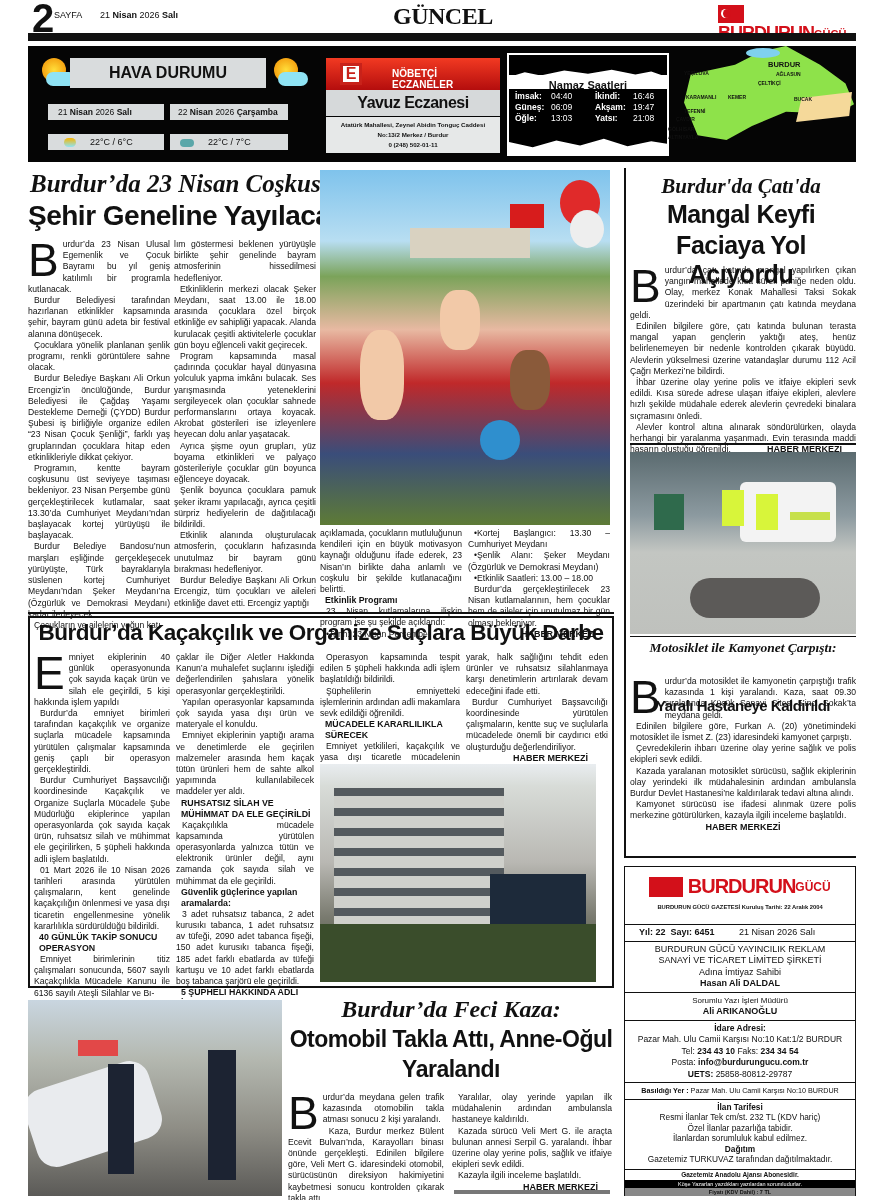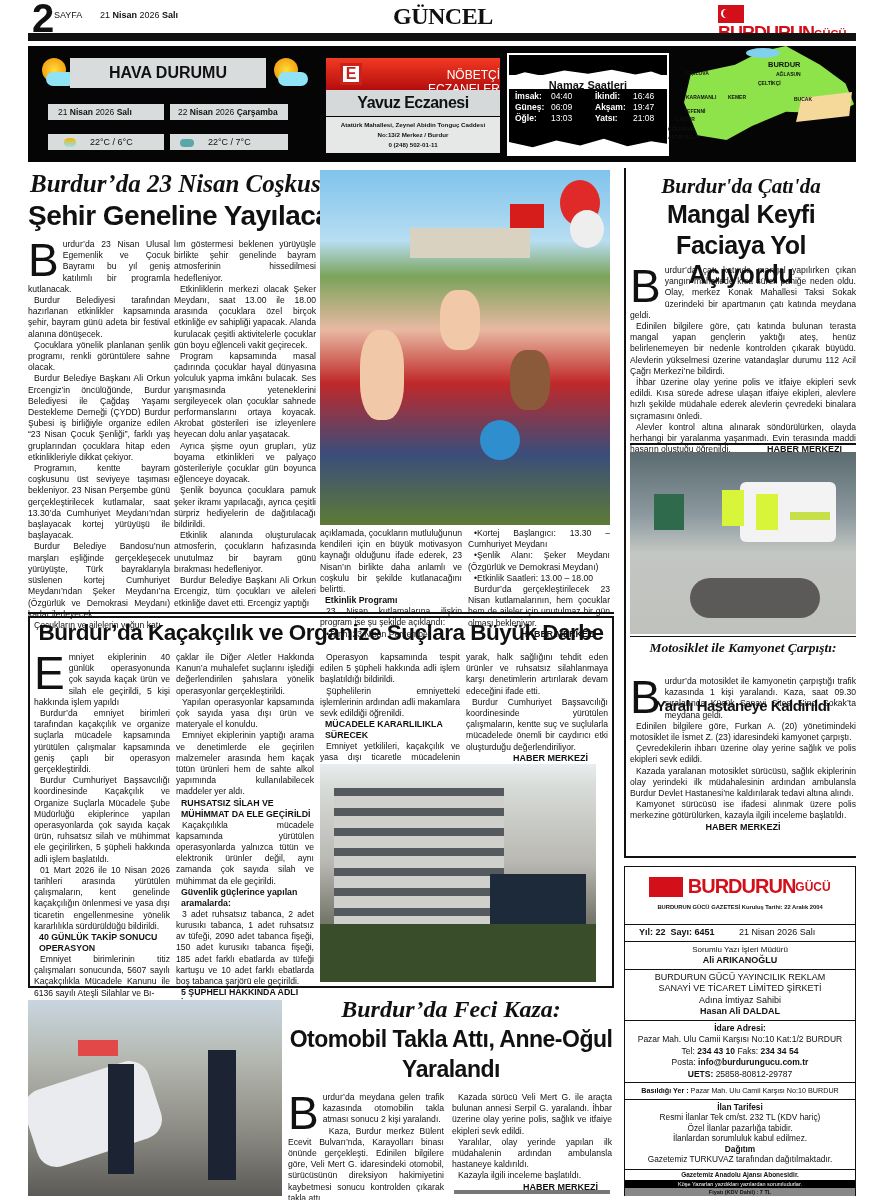--- a/index.html
+++ b/index.html
@@ -67,21 +67,21 @@
   <div class="abs" style="left:136px;top:82px;width:118px;height:16px;background:#d9dcdd;font-size:9px;line-height:16px;padding-left:10px;">
     <span style="display:inline-block;width:14px;height:8px;border-radius:5px;background:#5aa7a9;vertical-align:middle;margin-right:14px;"></span><span>22°C /   7°C</span>
   </div>
 </div>
 
 <div class="abs" style="left:326px;top:58px;width:174px;height:98px;">
   <div class="abs" style="left:0;top:0;width:174px;height:32px;background:linear-gradient(#f23a22,#b40d0d);"></div>
   <div class="abs" style="left:14px;top:5px;width:22px;height:22px;background:#fff;border:3px solid #c8221a;color:#c8221a;font-weight:bold;font-size:16px;text-align:center;line-height:16px;">
     <span>E</span>
   </div>
-  <span class="abs" style="left:66px;top:10px;font-size:12px;font-weight:normal;color:#fff;text-align:right;">NÖBETÇİ ECZANELER</span>
+  <span class="abs" style="left:66px;top:10px;font-size:10px;font-weight:bold;color:#fff;">NÖBETÇİ ECZANELER</span>
   <div class="abs" style="left:0;top:32px;width:174px;height:26px;background:#d6d9da;text-align:center;">
     <span class="cond" style="font-size:16px;line-height:26px;font-family:'Liberation Sans',sans-serif;margin-top:36px;">Yavuz Eczanesi</span>
   </div>
   <div class="abs" style="left:0;top:59px;width:174px;height:36px;background:#e6e8e8;text-align:center;font-size:6.2px;font-weight:bold;line-height:10px;padding-top:3px;">
     <div>Atatürk Mahallesi, Zeynel Abidin Tonguç Caddesi</div>
     <div>No:13/2 Merkez / Burdur</div>
     <div>0 (248) 502-01-11</div>
   </div>
 </div>
 
@@ -252,46 +252,46 @@
   <div class="abs" style="left:50px;top:40px;width:40px;height:16px;background:#e24848;"></div>
 </div>
 <div class="abs serif-it" style="left:288px;top:996px;width:326px;text-align:center;font-size:24px;">Burdur’da Feci Kaza:</div>
 <div class="abs cond" style="left:288px;top:1024px;width:326px;text-align:center;font-size:23px;line-height:30px;">Otomobil Takla Attı, Anne-Oğul Yaralandı</div>
 <div class="col" style="left:288px;top:1092px;width:156px;">
   <span class="dropcap">B</span>
   <p class="p noind">urdur’da meydana gelen trafik kazasında otomobilin takla atması sonucu 2 kişi yaralandı.</p>
   <p class="p">Kaza, Burdur merkez Bülent Ecevit Bulvarı’nda, Karayolları binası önünde gerçekleşti. Edinilen bilgilere göre, Veli Mert G. idaresindeki  otomobil, sürücüsünün direksiyon hakimiyetini kaybetmesi sonucu kontrolden çıkarak takla attı.</p>
 </div>
 <div class="col" style="left:452px;top:1092px;width:160px;">
+  <p class="p">Yaralılar, olay yerinde yapılan ilk müdahalenin ardından ambulansla hastaneye kaldırıldı.</p>
   <p class="p">Kazada sürücü Veli Mert G. ile araçta bulunan annesi Serpil G. yaralandı. İhbar üzerine olay yerine polis, sağlık ve itfaiye ekipleri sevk edildi.</p>
-  <p class="p">Yaralılar, olay yerinde yapılan ilk müdahalenin ardından ambulansla hastaneye kaldırıldı.</p>
   <p class="p">Kazayla ilgili inceleme başlatıldı.</p>
   <div class="sig">HABER MERKEZİ</div>
 </div>
 <div class="hr" style="left:454px;top:1190px;width:156px;height:4px;background:#777;"></div>
 
 <div class="abs" style="left:624px;top:866px;width:232px;height:330px;border:1px solid #111;">
   <div style="text-align:center;padding-top:8px;height:58px;border-bottom:1px solid #111;">
     <span style="display:inline-block;width:34px;height:20px;background:#d3101a;vertical-align:middle;"></span>
     <span style="font-size:20px;font-weight:bold;color:#d3101a;letter-spacing:-1px;vertical-align:middle;">BURDURUN</span><span style="font-size:12px;font-weight:bold;color:#d3101a;vertical-align:middle;">GÜCÜ</span>
     <div style="font-size:5.8px;font-weight:bold;margin-top:6px;">BURDURUN GÜCÜ GAZETESİ Kuruluş Tarihi: 22 Aralık 2004</div>
   </div>
   <div class="imp-row" style="text-align:left;padding-left:14px;">
     <b>Yıl: 22</b>&nbsp;&nbsp;<b>Sayı: 6451</b>
     <span style="margin-left:22px;">21 Nisan 2026 Salı</span>
   </div>
   <div class="imp-row">
-    <div style="font-size:8px;">Sorumlu Yazı İşleri Müdürü</div>
-    <div style="font-weight:bold;">Ali ARIKANOĞLU</div>
-  </div>
-  <div class="imp-row">
     <div>BURDURUN GÜCÜ YAYINCILIK REKLAM</div>
     <div>SANAYİ VE TİCARET LİMİTED ŞİRKETİ</div>
     <div>Adına İmtiyaz Sahibi</div>
     <div style="font-weight:bold;">Hasan Ali DALDAL</div>
+  </div>
+  <div class="imp-row">
+    <div style="font-size:8px;">Sorumlu Yazı İşleri Müdürü</div>
+    <div style="font-weight:bold;">Ali ARIKANOĞLU</div>
   </div>
   <div class="imp-row" style="font-size:8.5px;">
     <div style="font-weight:bold;">İdare Adresi:</div>
     <div>Pazar Mah. Ulu Camii Karşısı No:10 Kat:1/2 BURDUR</div>
     <div><span>Tel:</span> <b>234 43 10</b> <span>Faks:</span> <b>234 34 54</b></div>
     <div><span>Posta:</span> <b>info@burdurungucu.com.tr</b></div>
     <div><b>UETS:</b> <span>25858-80812-29787</span></div>
   </div>
   <div class="imp-row" style="font-size:7.2px;">
     <b>Basıldığı Yer :</b> <span>Pazar Mah. Ulu Camii Karşısı No:10 BURDUR</span>

